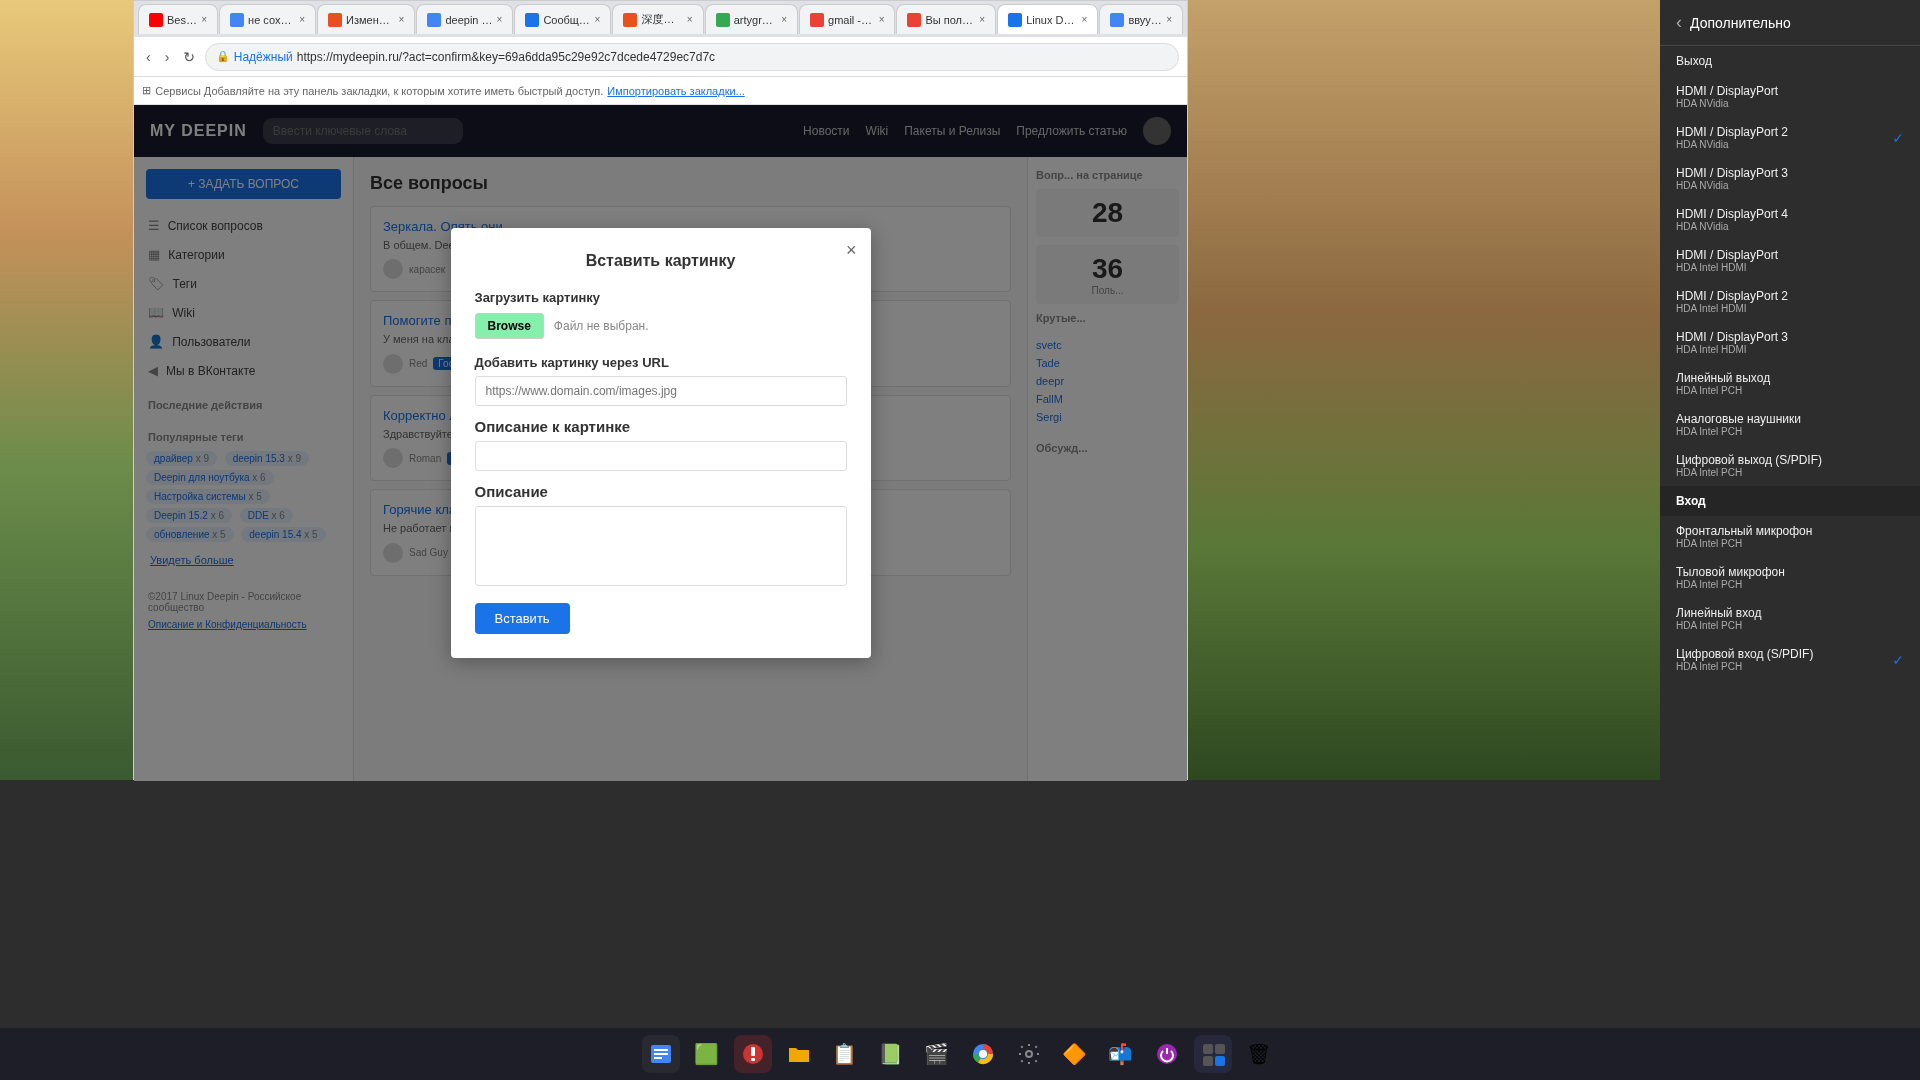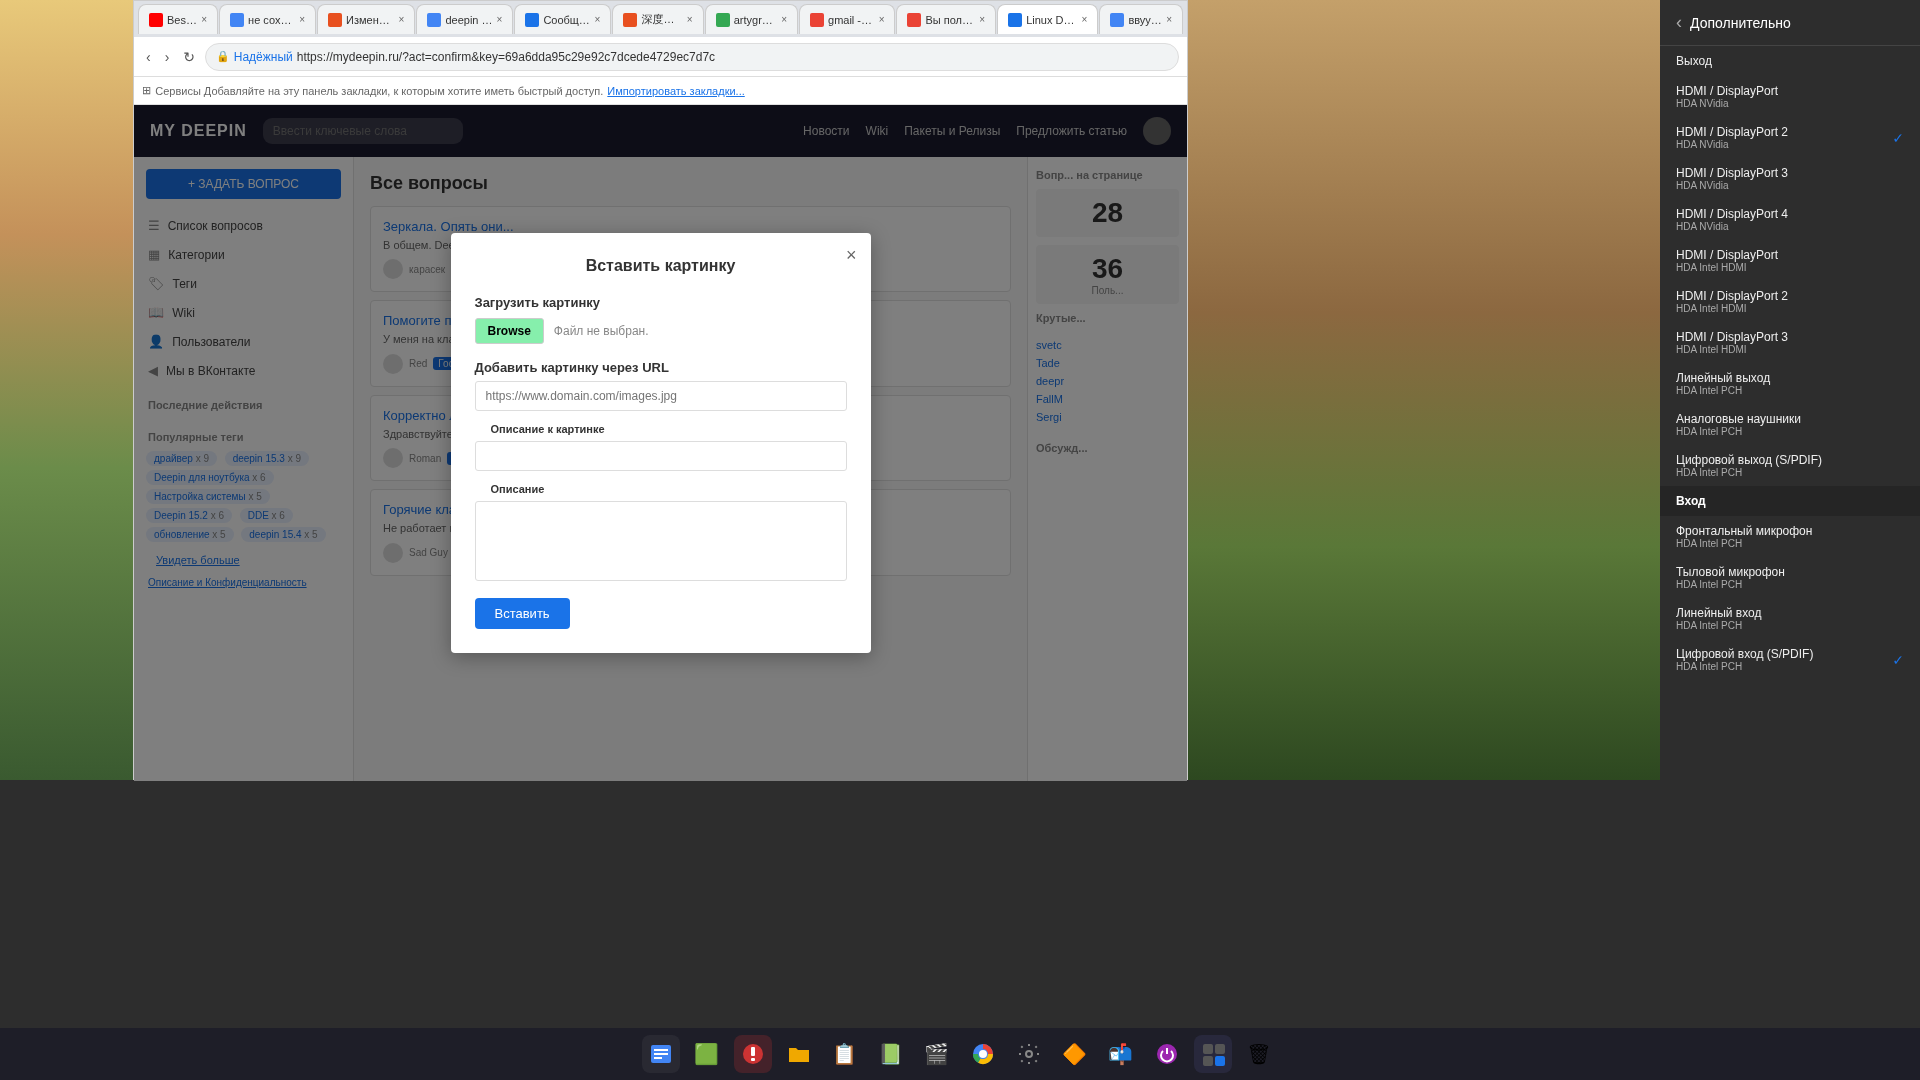--- a/index.html
+++ b/index.html
@@ -77,21 +77,21 @@
     .modal-overlay { position: absolute; top: 0; left: 0; right: 0; bottom: 0; background: rgba(0,0,0,0.5); display: flex; align-items: center; justify-content: center; z-index: 100; }
     .modal { background: #fff; border-radius: 4px; width: 420px; padding: 24px; position: relative; box-shadow: 0 4px 20px rgba(0,0,0,0.3); }
     .modal-title { font-size: 16px; font-weight: 600; color: #333; text-align: center; margin-bottom: 20px; }
     .modal-close { position: absolute; top: 12px; right: 14px; background: none; border: none; font-size: 18px; cursor: pointer; color: #666; }
     .modal-section-label { font-size: 13px; font-weight: 600; color: #333; margin-bottom: 8px; }
     .modal-upload-row { display: flex; align-items: center; gap: 10px; margin-bottom: 16px; }
     .browse-btn { background: #86efac; border: 1px solid #ccc; border-radius: 3px; padding: 5px 12px; font-size: 12px; cursor: pointer; font-weight: bold; }
     .file-label { font-size: 12px; color: #888; }
     .modal-url-label { font-size: 13px; font-weight: 600; color: #333; margin-bottom: 6px; }
     .modal-input { width: 100%; border: 1px solid #ddd; border-radius: 3px; padding: 7px 10px; font-size: 12px; color: #333; background: #fff; }
-    .modal-field-label { font-size: 11px; font-weight: 600; color: #333; margin: 12px 16px 6px; }
+    .modal-field-label { font-size: 15px; font-weight: 600; color: #333; margin: 12px 0 6px; }
     .modal-textarea { width: 100%; border: 1px solid #ddd; border-radius: 3px; padding: 7px 10px; font-size: 12px; height: 80px; resize: none; background: #fff; }
     .modal-submit-btn { background: #1a73e8; color: #fff; border: none; border-radius: 4px; padding: 8px 20px; font-size: 13px; cursor: pointer; margin-top: 14px; }
 
     
     .audio-panel { position: absolute; top: 0; right: 0; width: 260px; height: 780px; background: #2d2d2d; color: #eee; overflow-y: auto; z-index: 50; }
     .audio-panel-header { padding: 12px 16px; font-size: 14px; color: #fff; display: flex; align-items: center; gap: 8px; border-bottom: 1px solid #444; }
     .audio-panel-back { color: #aaa; font-size: 18px; cursor: pointer; }
     .audio-item { display: flex; align-items: center; justify-content: space-between; padding: 8px 16px; cursor: pointer; }
     .audio-item-text { }
     .audio-item-title { font-size: 12px; color: #eee; }
@@ -238,23 +238,24 @@
         <div style="padding: 0 10px;">
           <span class="tag-item">драйвер <span class="tag-count">x 9</span></span>
           <span class="tag-item">deepin 15.3 <span class="tag-count">x 9</span></span>
           <span class="tag-item">Deepin для ноутбука <span class="tag-count">x 6</span></span>
           <span class="tag-item">Настройка системы <span class="tag-count">x 5</span></span>
           <span class="tag-item">Deepin 15.2 <span class="tag-count">x 6</span></span>
           <span class="tag-item">DDE <span class="tag-count">x 6</span></span>
           <span class="tag-item">обновление <span class="tag-count">x 5</span></span>
           <span class="tag-item">deepin 15.4 <span class="tag-count">x 5</span></span>
         </div>
-        <div style="padding: 8px 22px;">
+        <div style="padding: 8px 16px;">
           <a href="#" style="color:#1a73e8; font-size:11px;">Увидеть больше</a>
         </div>
+        <div style="padding: 16px 14px 4px; font-size:10px; color:#888;">©2017 Linux Deepin - Российское сообщество</div>
         <div style="padding: 2px 14px; font-size:10px;">
           <a href="#" style="color:#1a73e8; font-size:10px;">Описание и Конфиденциальность</a>
         </div>
       </div>
 
       <div class="content-area">
         <div class="content-title">Все вопросы</div>
 
         <div class="question-item">
           <div class="question-title">Зеркала. Опять они...</div>

